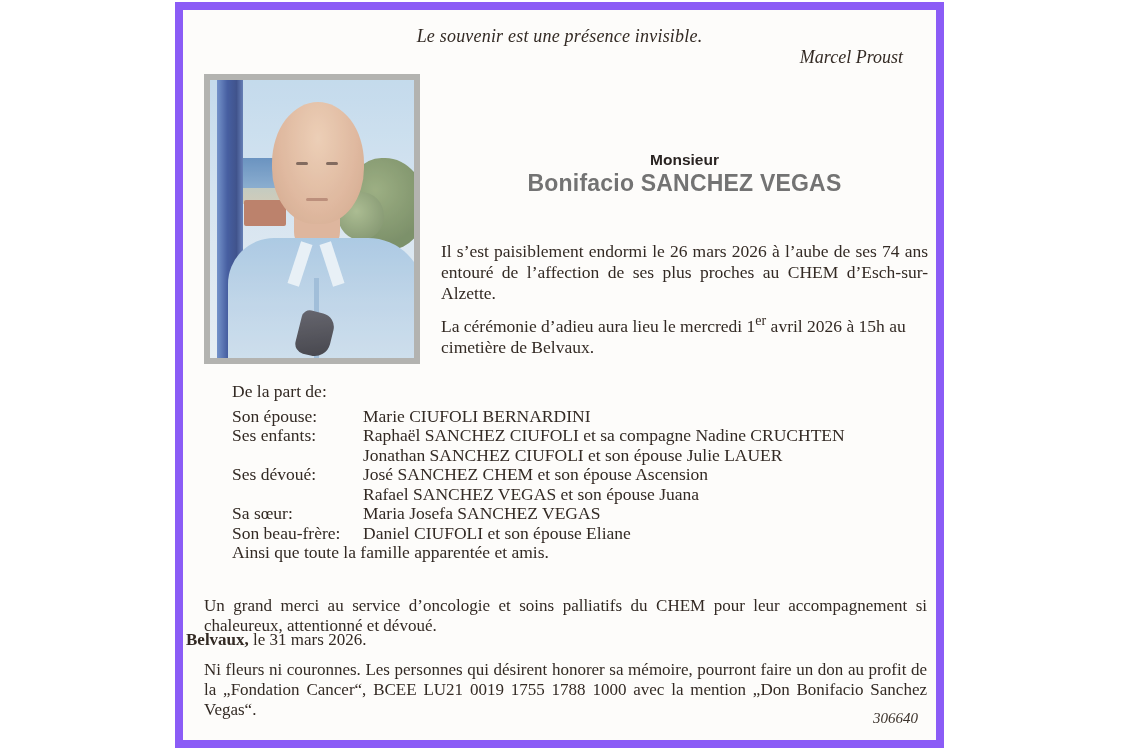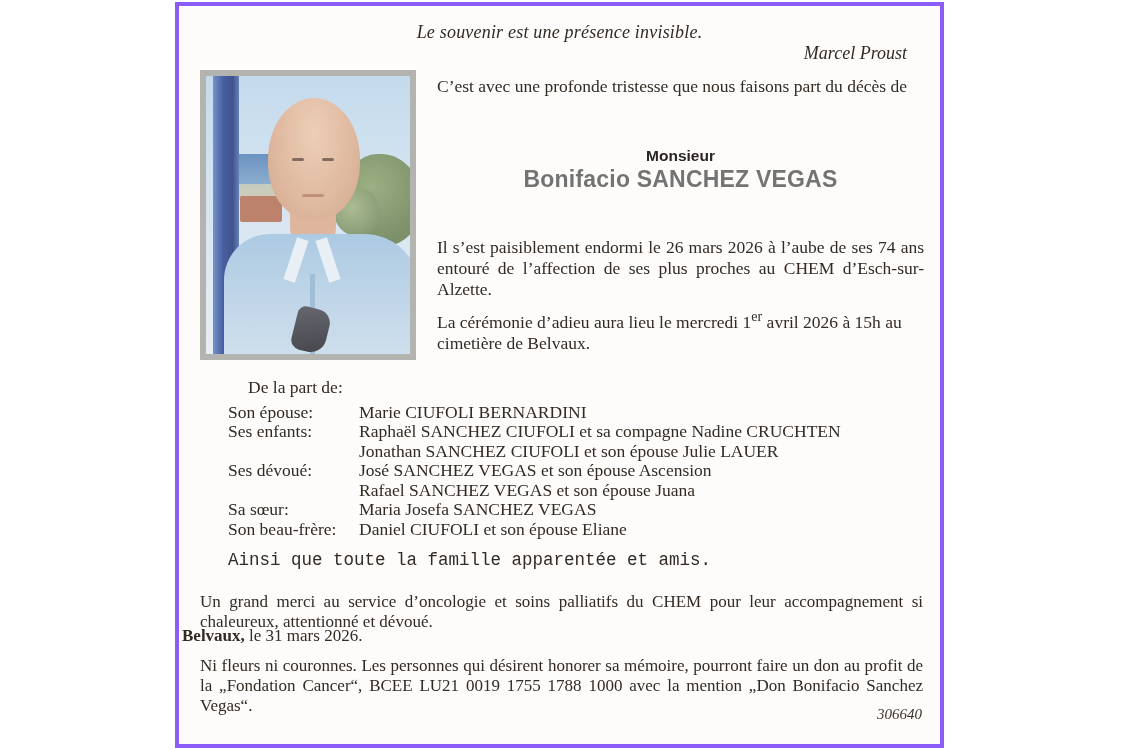--- a/index.html
+++ b/index.html
@@ -7,21 +7,21 @@
     width: 1125px; height: 750px;
     background: #ffffff;
     font-family: "Liberation Serif", serif;
     color: #332a24;
     overflow: hidden;
   }
   .card {
     position: absolute;
     left: 175px; top: 2px;
     width: 769px; height: 746px;
-    border: 4px solid #8b5cf6;
+    border: 8px solid #8b5cf6;
     background: #fdfcfa;
   }
   .abs { position: absolute; }
 
   
   .quote-text {
     top: 16px; left: 0; width: 100%;
     text-align: center;
     font-style: italic;
     font-size: 18px;
@@ -136,25 +136,25 @@
     letter-spacing: 0.2px;
     color: #737373;
   }
   .intro   { top: 70px; }
   .passing { top: 231px; }
   .ceremony{ top: 306px; text-align: left; }
   .ceremony sup { font-size: 14px; vertical-align: super; line-height: 0; margin-top: 21px; }
 
   
   .family { left: 49px; top: 372px; width: 700px; font-size: 17.5px; line-height: 19.5px; }
-  .family-heading { margin-bottom: 5px; margin-left: 20px; }
+  .family-heading { margin-bottom: 5px; }
   .family-row { display: flex; }
   .family-label { width: 131px; flex: 0 0 131px; }
   .family-lines span { display: block; }
-  .family-closing { margin-top: 12px; font-family: Liberation Mono, monospace; }
+  .family-closing { margin-top: 0; }
 
   
   .ack {
     left: 21px; top: 586px; width: 723px;
     text-align: justify;
     font-size: 17px; line-height: 20px;
   }
   .dateline { left: 3px; top: 620px; font-size: 17px; }
   .dateline b { font-weight: 700; }
   .donation {
@@ -190,21 +190,20 @@
     <div class="ph-collar-r"></div>
     <div class="ph-placket"></div>
     <div class="ph-head"></div>
     <div class="ph-eye-l"></div>
     <div class="ph-eye-r"></div>
     <div class="ph-mouth"></div>
     <div class="ph-sunglasses"></div>
     <div class="ph-haze"></div>
   </div>
 
-  <div class="abs rcol para intro">C’est avec une profonde tristesse que nous faisons part du décès de</div>
 
   <div class="abs rcol salutation">Monsieur</div>
   <div class="abs rcol deceased-name">Bonifacio SANCHEZ VEGAS</div>
 
   <div class="abs rcol para passing">Il s’est paisiblement endormi le 26 mars 2026 à l’aube de ses 74 ans entouré de l’affection de ses plus proches au CHEM d’Esch-sur-Alzette.</div>
 
   <div class="abs rcol para ceremony"><span>La cérémonie d’adieu aura lieu le mercredi 1</span><sup>er</sup><span> avril 2026 à 15h au cimetière de Belvaux.</span></div>
 
   <div class="abs family">
     <div class="family-heading">De la part de:</div>
@@ -220,21 +219,21 @@
       <div class="family-label">Ses enfants:</div>
       <div class="family-lines">
           <span>Raphaël SANCHEZ CIUFOLI et sa compagne Nadine CRUCHTEN</span>
           <span>Jonathan SANCHEZ CIUFOLI et son épouse Julie LAUER</span>
         </div>
     </div>
 
     <div class="family-row">
       <div class="family-label">Ses dévoué:</div>
       <div class="family-lines">
-          <span>José SANCHEZ VEGAS et son épouse Ascension</span>
+          <span>José SANCHEZ CHEM et son épouse Ascension</span>
           <span>Rafael SANCHEZ VEGAS et son épouse Juana</span>
         </div>
     </div>
 
     <div class="family-row">
       <div class="family-label">Sa sœur:</div>
       <div class="family-lines">
           <span>Maria Josefa SANCHEZ VEGAS</span>
         </div>
     </div>

